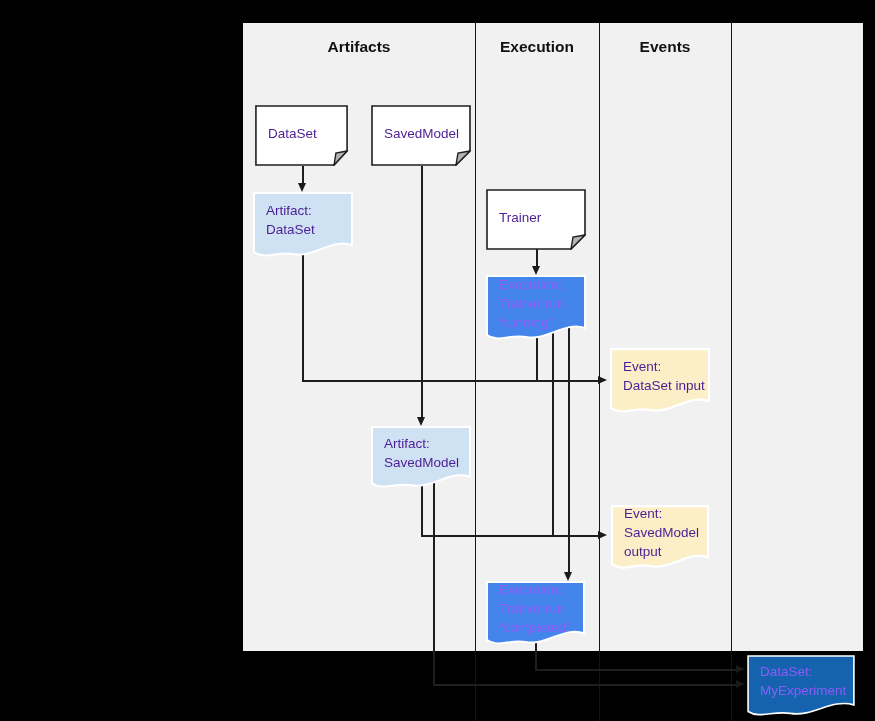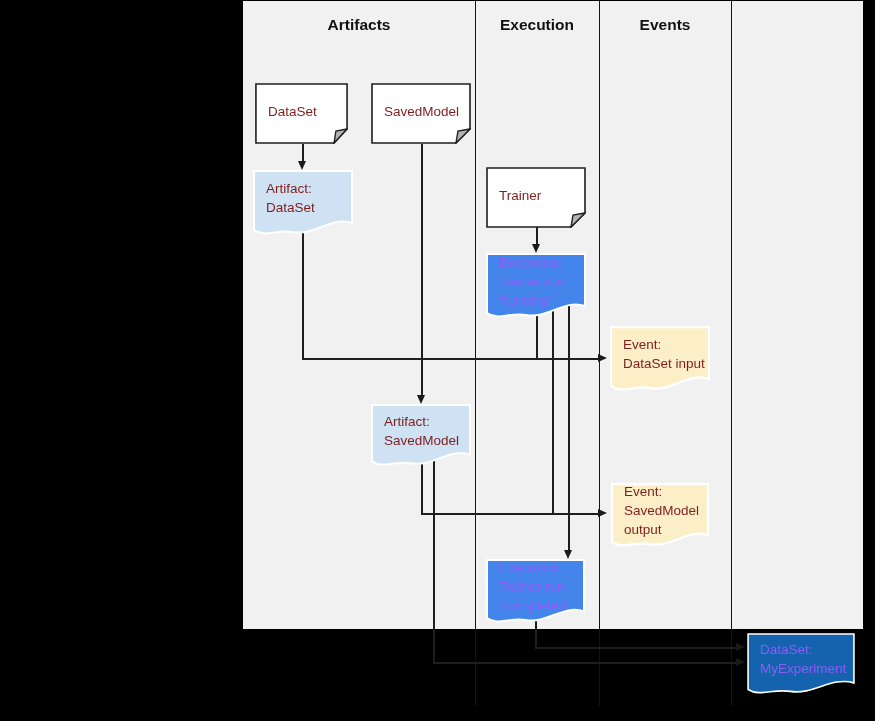--- a/index.html
+++ b/index.html
@@ -1,36 +1,36 @@
 <!DOCTYPE html>
 <html><head>
 <meta charset="utf-8">
 <style>
   html,body{margin:0;padding:0;background:#000;}
   .stage{position:relative;width:875px;height:721px;background:#000;overflow:hidden;
          font-family:"Liberation Sans", sans-serif;}
-  .canvas{position:absolute;left:243px;top:1px;width:620px;height:628px;background:#f1f1f1;}
+  .canvas{position:absolute;left:243px;top:23px;width:620px;height:628px;background:#f1f1f1;}
 
   .col-header{position:absolute;top:12px;height:24px;line-height:24px;text-align:center;
               font-weight:bold;font-size:15.5px;color:#111;}
   .divider{position:absolute;top:0;width:1.4px;height:705px;background:#141414;}
 
   .edges,.nodes{position:absolute;inset:0;}
   .vl{position:absolute;width:1.5px;background:#1e1e1e;}
   .hl{position:absolute;height:1.5px;background:#1e1e1e;}
   .ah-r{position:absolute;width:0;height:0;border-top:4.5px solid transparent;
         border-bottom:4.5px solid transparent;border-left:9px solid #1a1a1a;}
   .ah-d{position:absolute;width:0;height:0;border-left:4.5px solid transparent;
         border-right:4.5px solid transparent;border-top:9px solid #1a1a1a;}
 
   .node{position:absolute;}
   .node svg{position:absolute;left:0;top:0;width:100%;height:100%;display:block;}
   .label{position:absolute;left:13px;right:4px;top:0;bottom:12px;display:flex;
          flex-direction:column;justify-content:center;font-size:13.5px;line-height:19px;
-         color:#7f1d1d;white-space:pre-line;}
+         color:#4c1d95;white-space:pre-line;}
   .note .label{bottom:4px;}
   .label.light{color:#8b5cf6;}
 </style>
 </head>
 <body>
 
 <div class="stage">
   <div class="canvas">
 
     <div class="col-header" style="left:0;width:232px">Artifacts</div>

